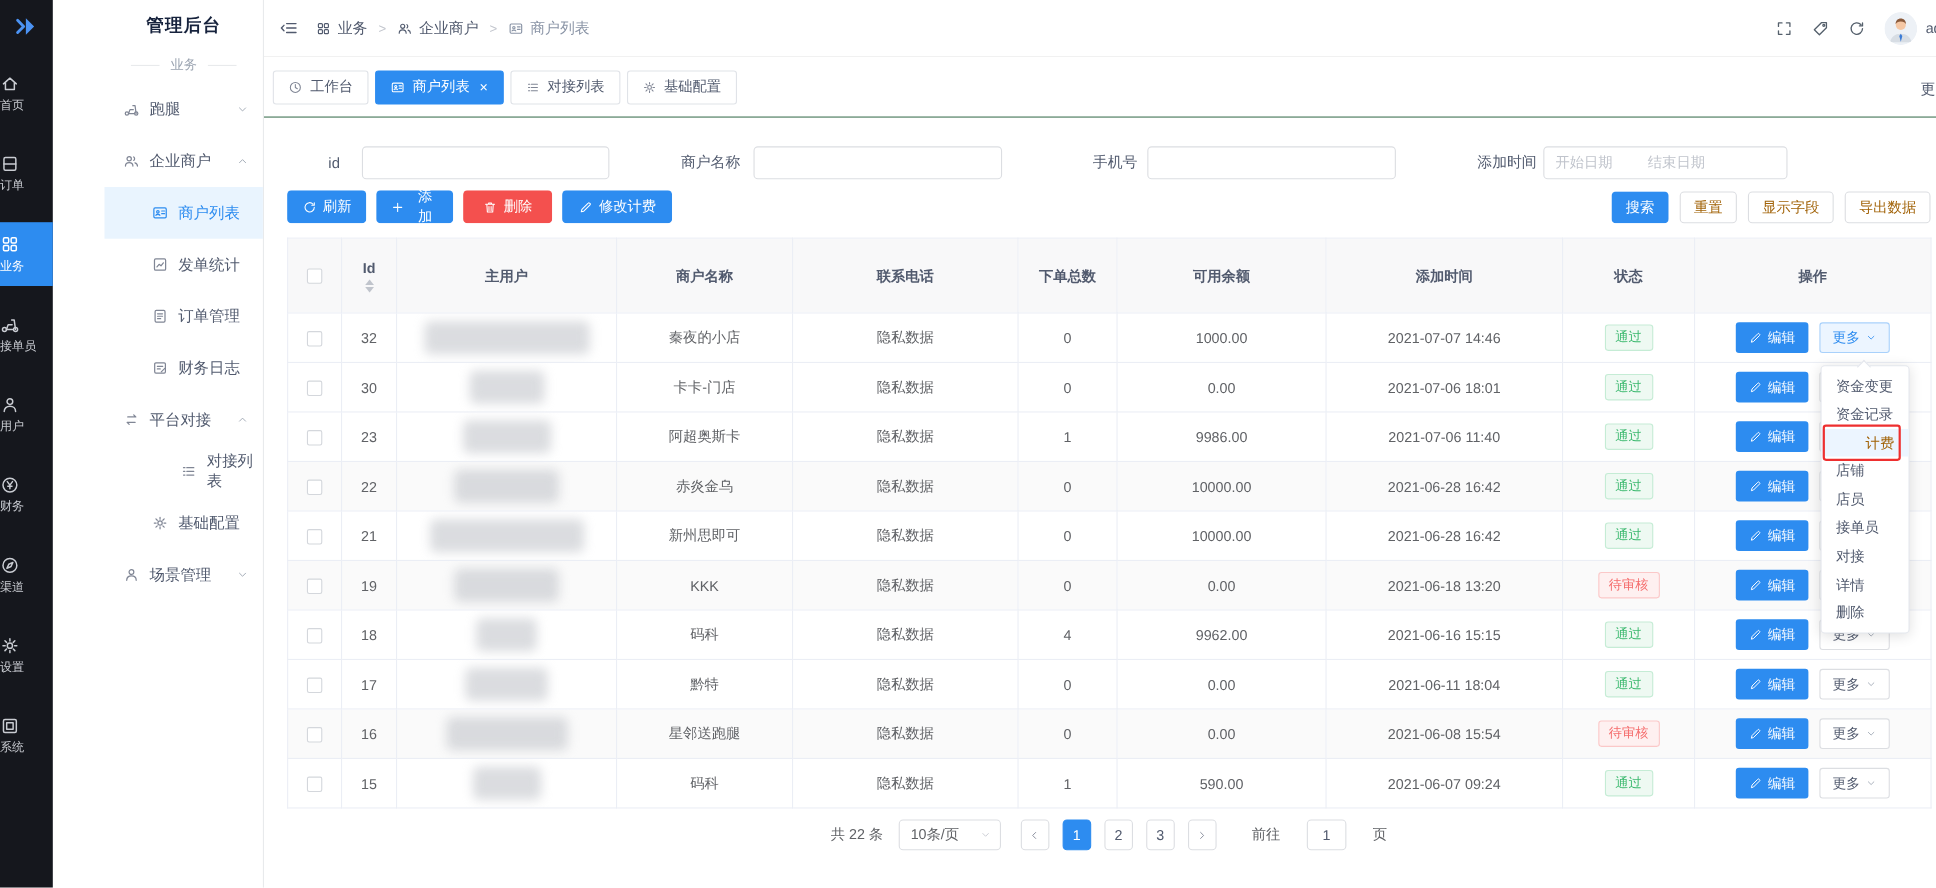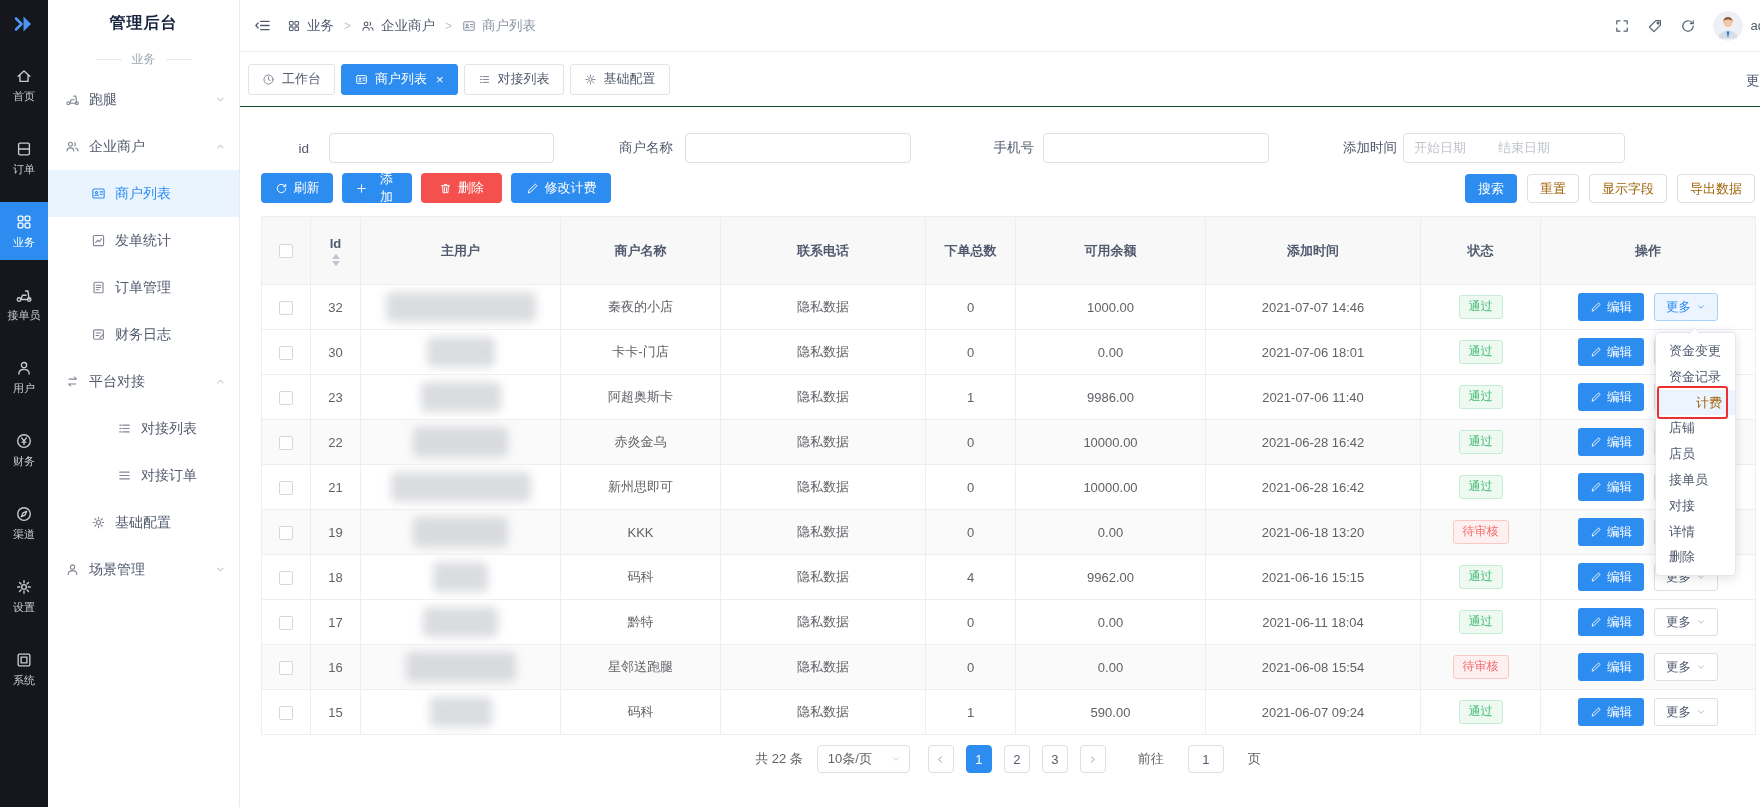--- a/index.html
+++ b/index.html
@@ -6,27 +6,27 @@
   html,body { width:1760px; height:807px; }
   body { position:relative; overflow:hidden; background:#fff;
          font-family:"Liberation Sans","DejaVu Sans",sans-serif; color:#515a6e; }
   .ic { flex:0 0 auto; display:inline-block; vertical-align:middle; }
 
   
   #rail { position:absolute; left:0; top:0; width:48px; height:807px; background:#15171d; z-index:30; }
   #rail-logo { height:48px; display:flex; align-items:center; justify-content:center; }
   #rail-items { display:flex; flex-direction:column; margin-top:8px; }
   .rail-item { width:48px; padding:11px 0 12px; margin-bottom:15px; display:flex; flex-direction:column;
-               align-items:center; gap:5px; color:#c9ccd2; cursor:pointer; }
+               align-items:flex-start; gap:5px; color:#c9ccd2; cursor:pointer; }
   .rail-item .rail-label { font-size:11px; line-height:12px; text-align:center; }
   .rail-item.active { background:#2d8cf0; color:#fff; }
 
   
   #sidebar { position:absolute; left:48px; top:0; width:192px; height:807px; background:#fff;
-             border-right:1px solid #e8eaec; z-index:20; }
+             border-right:1px solid #e8eaec; z-index:20;padding-left:47px; }
   #side-title { height:46px; display:flex; align-items:center; justify-content:center;
                 font-size:16px; font-weight:600; color:#17233d; letter-spacing:1px; }
   #side-section { height:26px; display:flex; align-items:center; justify-content:center; gap:10px;
                   color:#9aa3b0; font-size:12px; }
   #side-section .sec-line { width:26px; height:1px; background:#e8eaec; }
   #side-menu { margin-top:4px; }
   .menu-item { position:relative; height:47px; display:flex; align-items:center; cursor:pointer;
                color:#515a6e; font-size:14px; }
   .menu-item .mi-ic { color:#808695; margin-right:9px; display:inline-flex; }
   .menu-item.lv1 { padding-left:17px; }
@@ -319,29 +319,20 @@
   </div>
       <div class="menu-item lv3">
     <span class="mi-ic">
           <svg class="ic" width="15" height="15" viewBox="0 0 16 16" fill="none" stroke="currentColor" stroke-width="1.2" stroke-linecap="round" stroke-linejoin="round">
             <path d="M3 4.4h1.4M6.2 4.4H13M3 8h1.4M6.2 8H13M3 11.6h1.4M6.2 11.6H13"></path>
           </svg>
         </span>
     <span class="mi-label">对接列表</span>
 
   </div>
-      <div class="menu-item lv3">
-    <span class="mi-ic">
-          <svg class="ic" width="15" height="15" viewBox="0 0 16 16" fill="none" stroke="currentColor" stroke-width="1.2" stroke-linecap="round" stroke-linejoin="round">
-            <path d="M3 4.4h10M3 8h10M3 11.6h10"></path>
-          </svg>
-        </span>
-    <span class="mi-label">对接订单</span>
-
-  </div>
       <div class="menu-item lv2">
     <span class="mi-ic">
           <svg class="ic" width="15" height="15" viewBox="0 0 16 16" fill="none" stroke="currentColor" stroke-width="1.2" stroke-linecap="round" stroke-linejoin="round">
             <circle cx="8" cy="8" r="2.1"></circle>
             <path d="M8 2.4v1.8M8 11.8v1.8M2.4 8h1.8M11.8 8h1.8M4 4l1.3 1.3M10.7 10.7 12 12M12 4l-1.3 1.3M5.3 10.7 4 12"></path>
           </svg>
         </span>
     <span class="mi-label">基础配置</span>
 
   </div>

